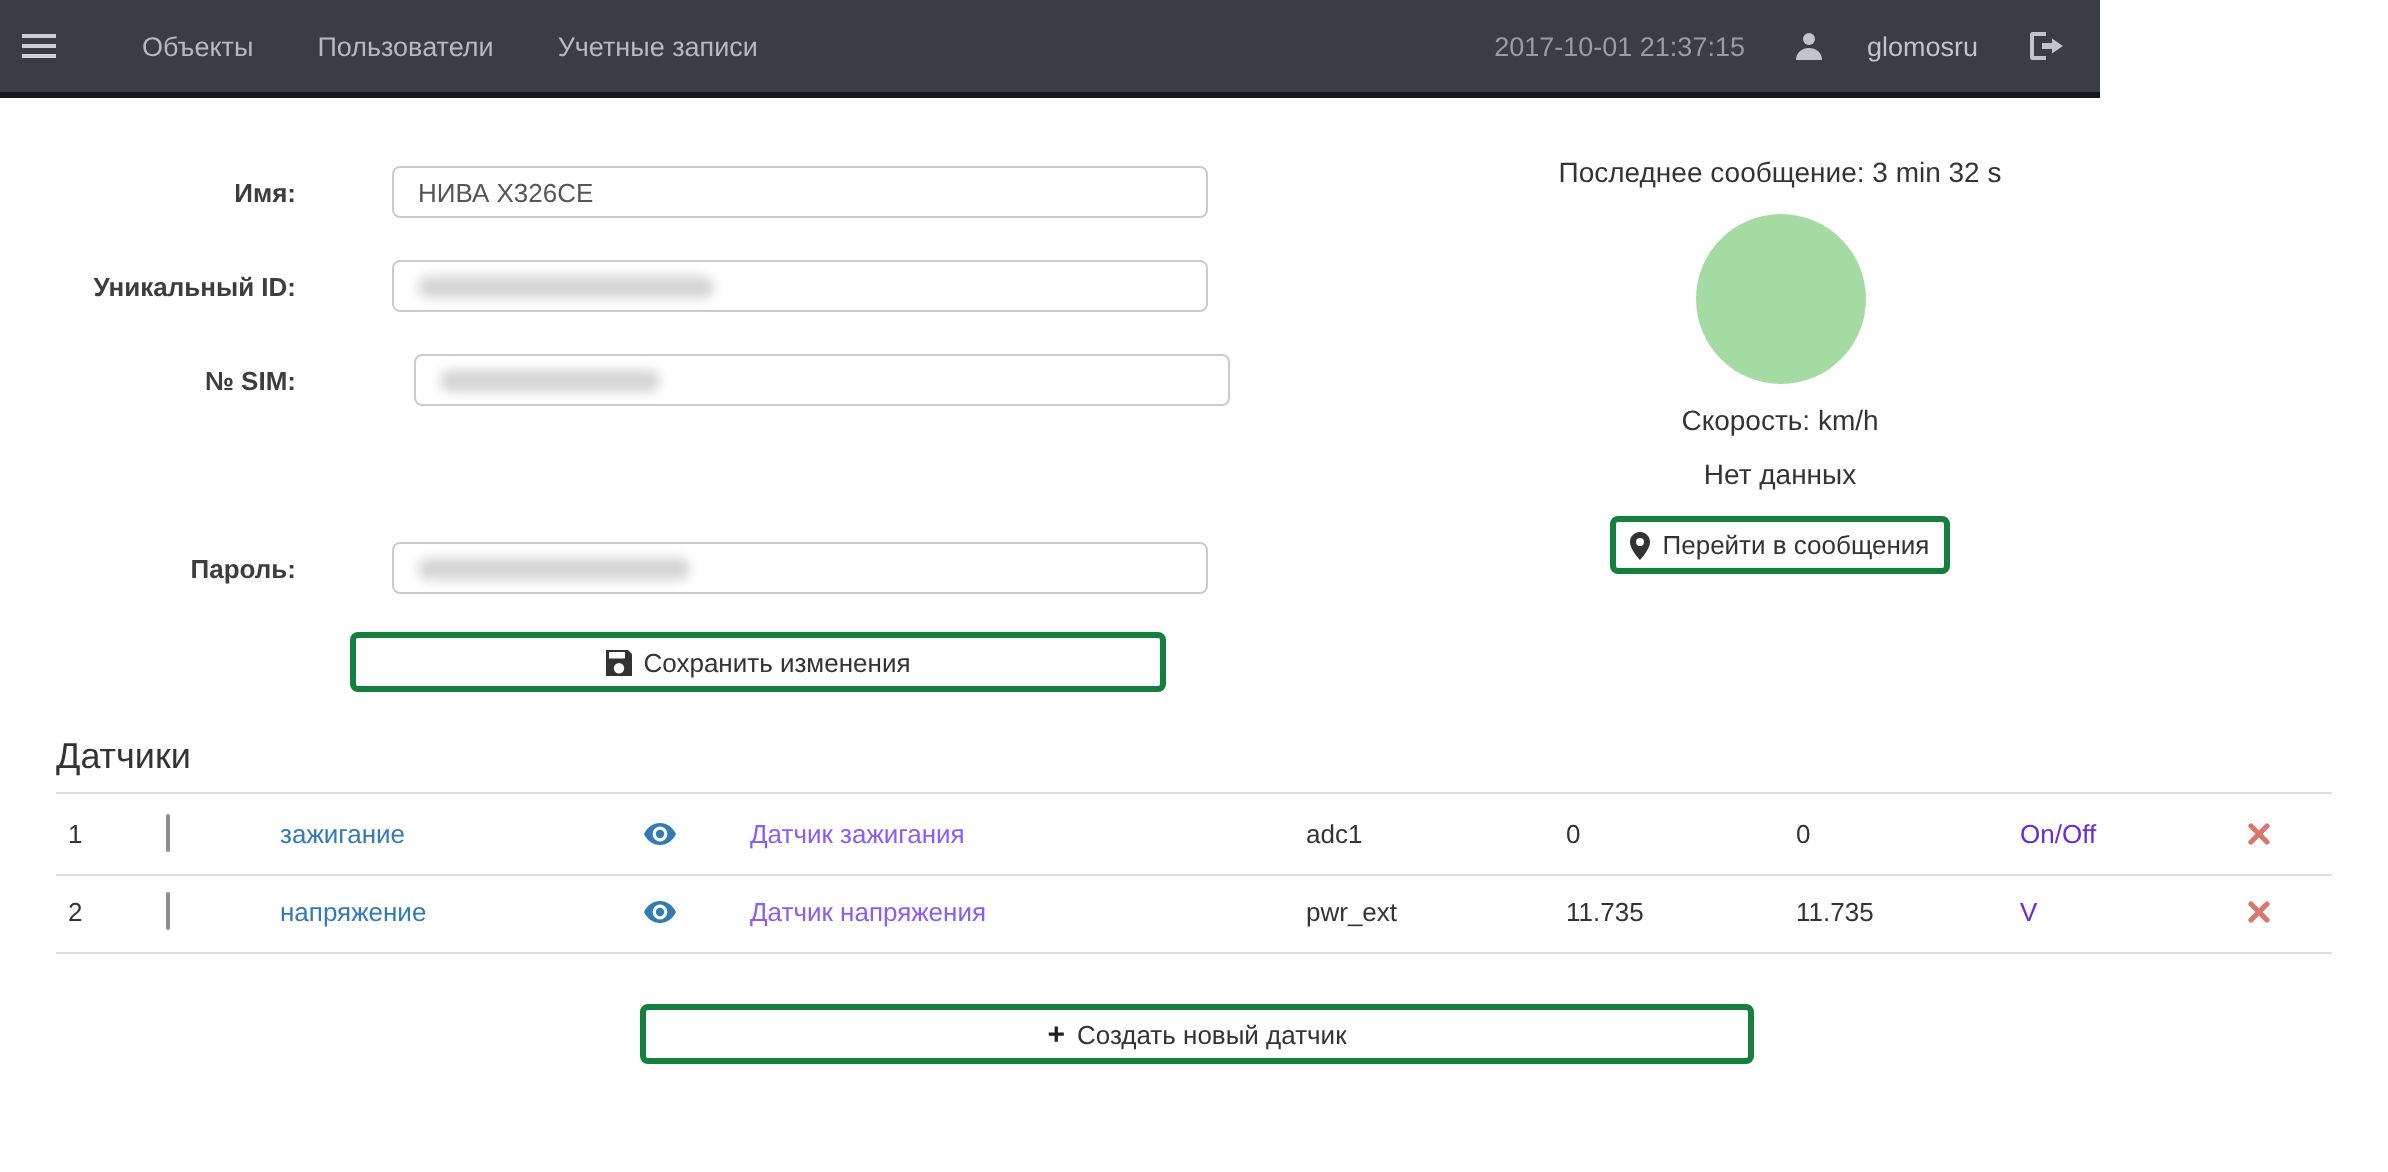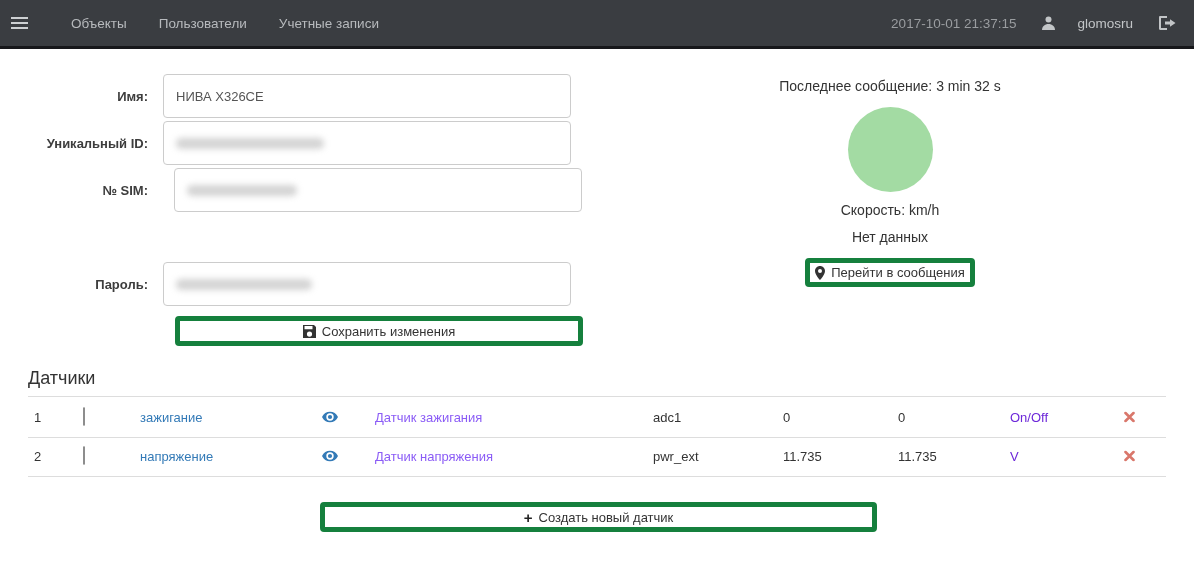--- a/index.html
+++ b/index.html
@@ -1,49 +1,49 @@
 <!DOCTYPE html>
 <html><head>
 <meta charset="utf-8">
 <style>
   * { margin:0; padding:0; box-sizing:border-box; }
   html,body { background:#fff; }
   body { font-family:"Liberation Sans", sans-serif; }
   #app { position:relative; width:1194px; height:586px; background:#ffffff; overflow:hidden; }
 
   
-  .navbar { position:absolute; top:0; left:0; width:1194px; height:49px;
+  .navbar { position:absolute; top:0; left:0; width:1050px; height:49px;
             background:#3a3d41; border-bottom:3px solid #17181b;
             display:flex; align-items:center; }
   .nav-left { display:flex; align-items:center; }
   .hamburger { margin-left:11px; width:26px; height:20px; display:flex; flex-direction:column;
                justify-content:center; gap:3px; cursor:pointer; }
   .hamburger i { display:block; width:17px; height:2px; background:#cdd0d2; }
   .nav-menu { display:flex; align-items:center; margin-left:18px; }
   .nav-item { color:#b7babd; font-size:13.5px; padding:0 16px; height:49px;
               display:flex; align-items:center; cursor:pointer; }
   .nav-right { margin-left:auto; display:flex; align-items:center; gap:26px; padding-right:18px; }
   .nav-datetime { color:#9a9da0; font-size:13.5px; }
   .nav-user { display:flex; align-items:center; gap:22px; color:#c2c5c7; font-size:13.5px; cursor:pointer; }
   .nav-logout { display:flex; align-items:center; cursor:pointer; }
 
   
   .form-row { position:absolute; left:0; display:flex; align-items:center; height:30px; }
   .form-label { width:163px; text-align:right; padding-right:15px; font-size:13px;
                 font-weight:bold; color:#3d3d3d; }
-  .input-box { width:408px; height:44px; border:1px solid #ccc; border-radius:4px;
+  .input-box { width:408px; height:26px; border:1px solid #ccc; border-radius:4px;
                background:#fff; display:flex; align-items:center; padding:0 12px;
-               font-size:13px; color:#555; position:relative; }
+               font-size:13px; color:#555; position:relative;margin-left:33px; }
   input.input-box { outline:none; }
   .blur-bar { height:11px; background:#a9a9a9; border-radius:5px; filter:blur(3px); opacity:.5; }
   .mask-id   { width:148px; }
   .mask-sim  { width:110px; }
   .mask-pass { width:136px; }
   .select-box { cursor:pointer; justify-content:space-between; }
-  .btn { border:5px solid #15803d; border-radius:4px; background:#fff; display:flex;
+  .btn { border:3px solid #15803d; border-radius:4px; background:#fff; display:flex;
          align-items:center; justify-content:center; gap:6px; font-size:13px; color:#333;
          cursor:pointer; font-family:"Liberation Sans", sans-serif; }
   .save-btn { position:absolute; left:175px; top:316px; width:408px; height:30px; }
 
   
   .status-panel { position:absolute; left:765px; top:78px; width:250px; text-align:center; }
   .status-lastmsg { font-size:14px; color:#333; }
   .status-circle { width:85px; height:85px; border-radius:50%; margin:13px auto 0; }
   .status-speed { font-size:14px; color:#333; margin-top:10px; }
   .status-nodata { font-size:14px; color:#333; margin-top:11px; }

